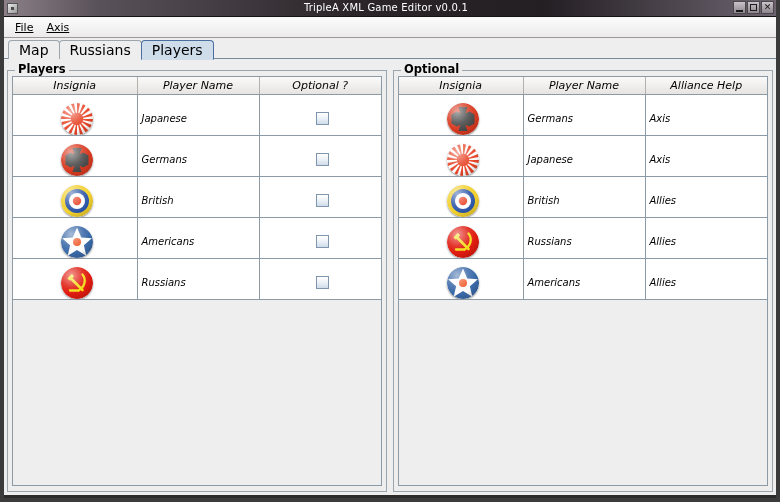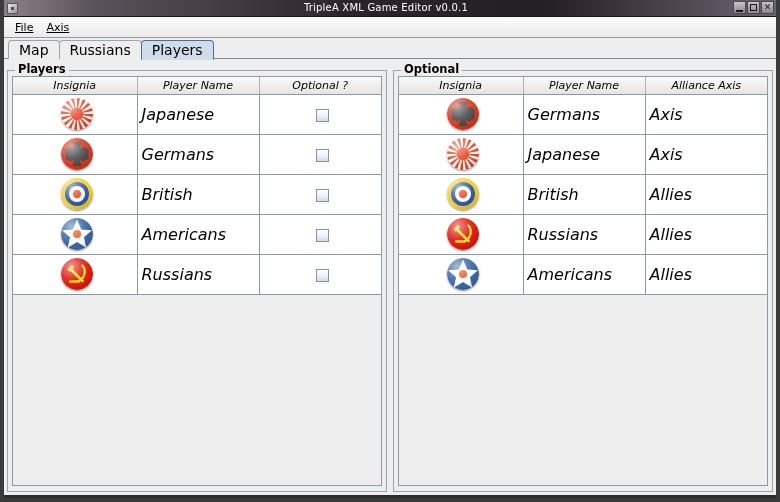--- a/index.html
+++ b/index.html
@@ -239,23 +239,23 @@
     text-align: center;
     padding: 0;
     box-sizing: border-box;
   }
   table.grid thead th:last-child { border-right: none; margin-left: 16px; }
   table.grid tbody td {
     height: 40px;
     border-right: 1px solid #8c9aa6;
     border-bottom: 1px solid #8c9aa6;
     background: #ffffff;
-    font-size: 16px;
+    font-size: 10px;
     color: #000;
-    padding: 0 0 0 4px;
+    padding: 8px 0 0 4px;
     vertical-align: middle;
     box-sizing: border-box;
     overflow: hidden;
     white-space: nowrap;
   }
   table.grid tbody td:last-child { border-right: none; }
   td.c-insignia { text-align: center; padding: 0; }
   td.c-check { text-align: center; padding: 0; }
 
   .chk {
@@ -460,21 +460,21 @@
             <table class="grid">
               <colgroup>
                   <col style="width:124px">
                   <col style="width:122px">
                   <col>
                 </colgroup>
               <thead>
                 <tr>
                   <th>Insignia</th>
                   <th>Player Name</th>
-                  <th>Alliance Axis</th>
+                  <th>Alliance Help</th>
                 </tr>
               </thead>
               <tbody>
                 <tr>
                   <td class="c-insignia">
                     <span class="badge">
                       <svg viewBox="0 0 32 32">
                           <circle cx="16" cy="16" r="16" fill="#d93a21"></circle>
                       <path fill="#4a4a4a" d="M11.5 4 L20.5 4 L18.6 10.2 L22.2 8.6 L27.5 11.5 L27.5 20.5 L22.2 23.4 L18.6 21.8 L20.5 28 L11.5 28 L13.4 21.8 L9.8 23.4 L4.5 20.5 L4.5 11.5 L9.8 8.6 L13.4 10.2 Z"></path>
                       <path fill="#4a4a4a" d="M12.2 4.8 L19.8 4.8 L16 14 Z"></path>

